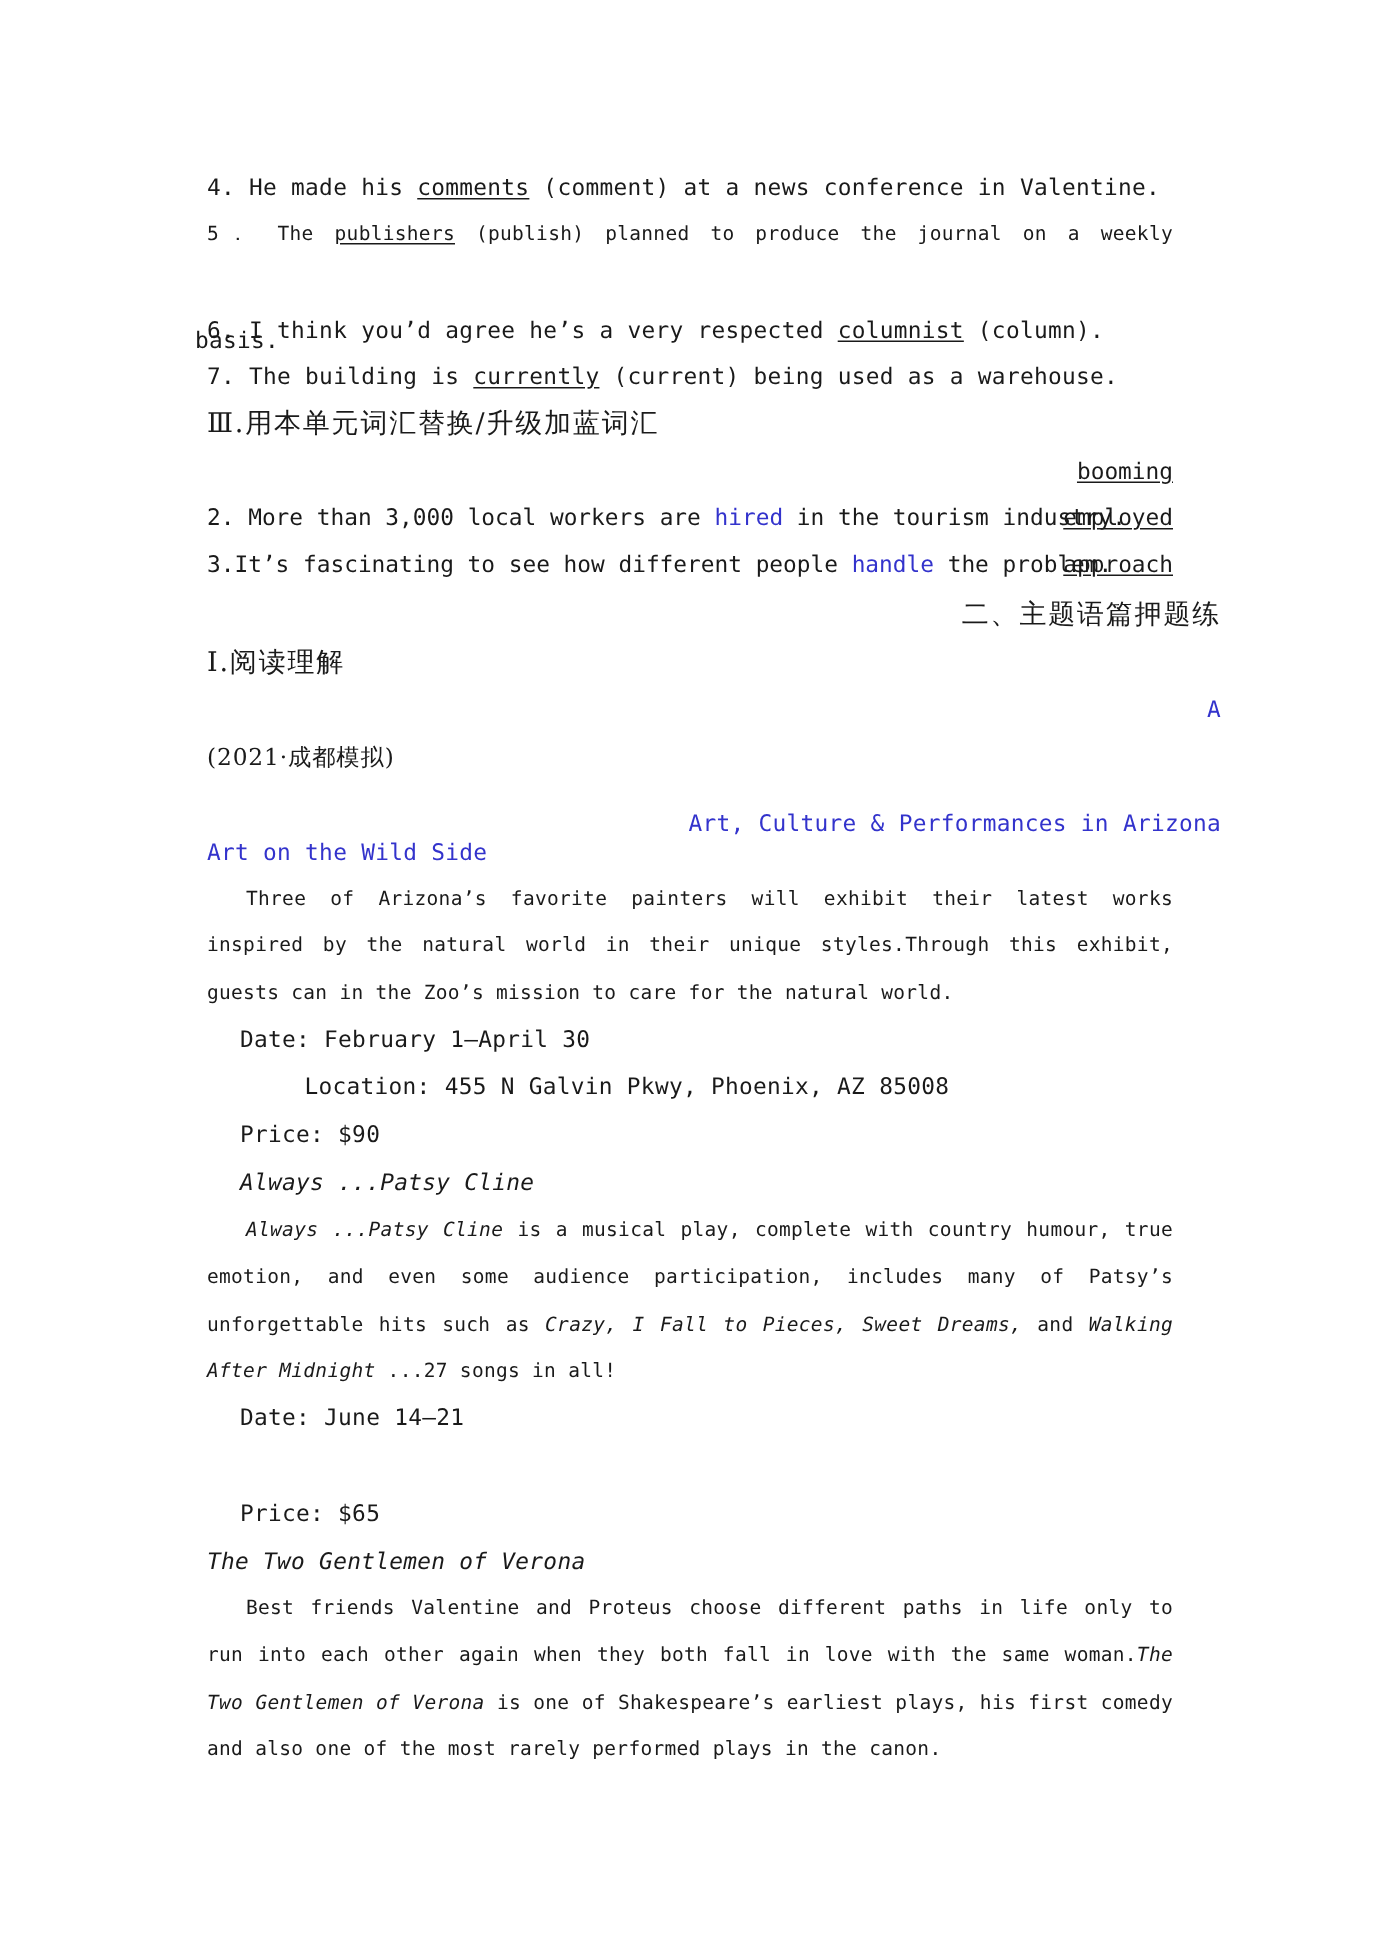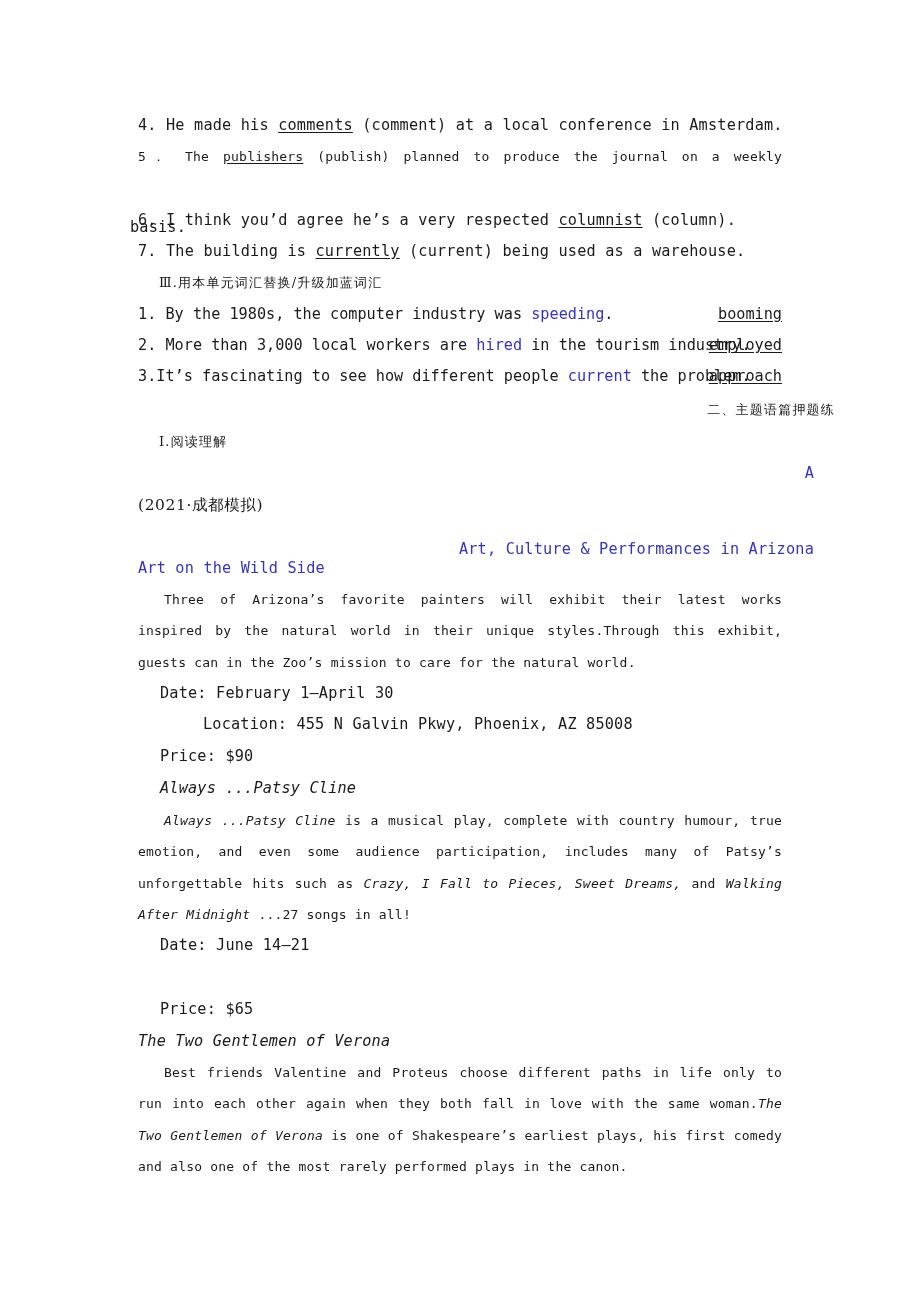--- a/index.html
+++ b/index.html
@@ -42,23 +42,22 @@
     text-indent: 2em;
   }
   .noindent { text-indent: 0; }
   .cjk {
     font-family: "DejaVu Serif", "Liberation Serif", serif;
     font-size: 15.5px;
     letter-spacing: 0.6px;
   }
   .cjk-head {
     font-family: "DejaVu Serif", "Liberation Serif", serif;
-    font-size: 13px;
+    font-size: 18px;
     letter-spacing: 1.2px;
-    margin-left: 21px;
   }
   .blue { color: #3333cc; }
   .ul { text-decoration: underline; text-underline-offset: 2px; }
   .ital { font-style: italic; }
   .center { text-align: right; }
   .ansrow {
     position: absolute;
     width: 644px;
     left: 138px;
     font-size: 15.2px;
@@ -75,21 +74,21 @@
   .nw { white-space: nowrap; }
 </style>
 </head>
 <body>
 
 <div class="page">
 
   <div class="col line" style="top:110px;">
     <span class="nw">
       <span>4.</span>
-      <span>He made his </span><span class="ul">comments</span><span> (comment) at a local conference in Amsterdam.</span>
+      <span>He made his </span><span class="ul">comments</span><span> (comment) at a news conference in Valentine.</span>
     </span>
   </div>
 
   <div class="col" style="top:141px;">
     <div class="para noindent" style="text-align:justify;text-align-last:justify;">
       <span>5．</span>
       <span>The </span><span class="ul">publishers</span><span> (publish) planned to produce the journal on a weekly</span>
     </div>
   </div>
   <div class="line" style="position:absolute;left:138px;top:172px;margin-top:40px;">
@@ -106,38 +105,34 @@
   <div class="col line" style="top:236px;">
     <span class="nw">
       <span>7.</span>
       <span>The building is </span><span class="ul">currently</span><span> (current) being used as a warehouse.</span>
     </span>
   </div>
 
   <div class="line cjk-head" style="position:absolute;left:138px;top:267px;">Ⅲ.用本单元词汇替换/升级加蓝词汇</div>
 
   <div class="ansrow" style="top:299px;">
-    <span class="q nw">
-      <span>1.</span>
-      <span>By the 1980s, the computer industry was </span><span class="blue">speeding</span><span>.</span>
-    </span>
     <span class="a">booming</span>
   </div>
 
   <div class="ansrow" style="top:330px;">
     <span class="q nw">
       <span>2.</span>
       <span>More than 3,000 local workers are </span><span class="blue">hired</span><span> in the tourism industry.</span>
     </span>
     <span class="a">employed</span>
   </div>
 
   <div class="ansrow" style="top:361px;">
     <span class="q nw">
-      <span>3.</span><span>It’s fascinating to see how different people </span><span class="blue">current</span><span> the problem.</span>
+      <span>3.</span><span>It’s fascinating to see how different people </span><span class="blue">handle</span><span> the problem.</span>
     </span>
     <span class="a">approach</span>
   </div>
 
   <div class="line cjk-head center" style="position:absolute;left:138px;width:676px;top:394px;">二、主题语篇押题练</div>
 
   <div class="line cjk-head" style="position:absolute;left:138px;top:426px;">Ⅰ.阅读理解</div>
 
   <div class="line blue center" style="position:absolute;left:138px;width:676px;top:458px;">A</div>
 

